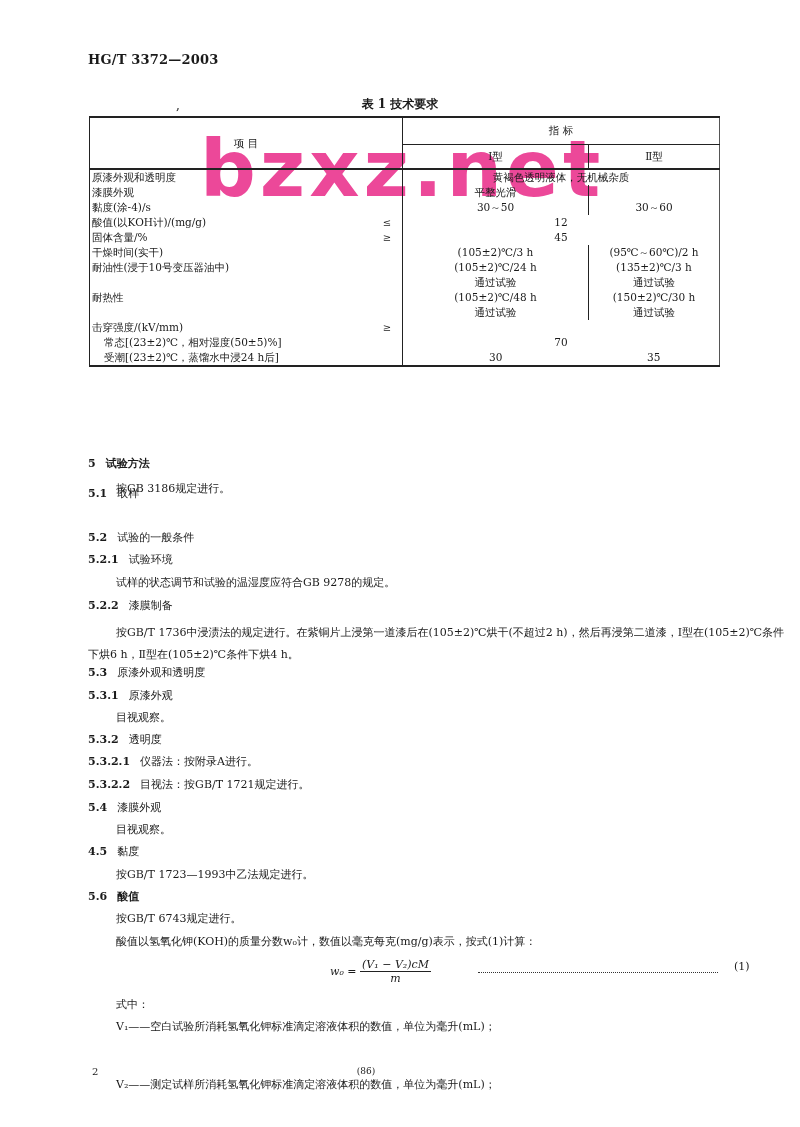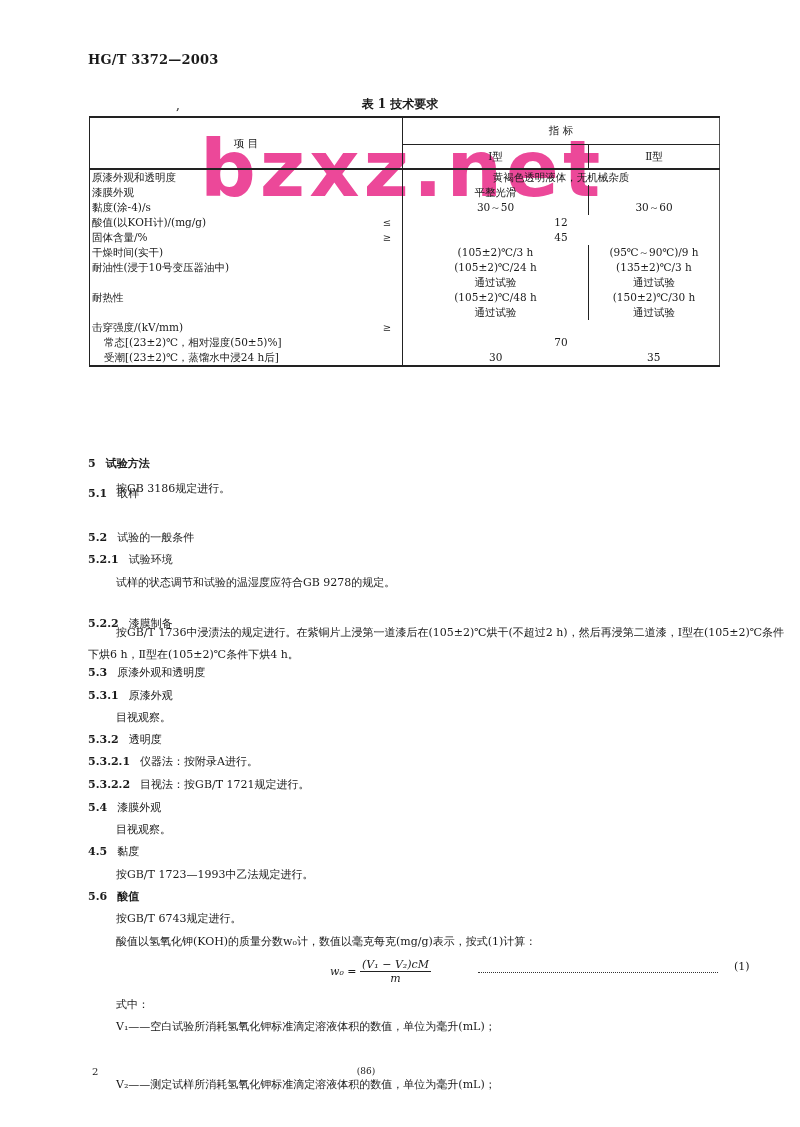--- a/index.html
+++ b/index.html
@@ -94,21 +94,21 @@
   </tr>
   <tr>
     <td class="c-item">固体含量/%</td>
     <td class="c-sym">≥</td>
     <td class="c-span" colspan="2">45</td>
   </tr>
   <tr>
     <td class="c-item">干燥时间(实干)</td>
     <td class="c-sym"></td>
     <td class="c-t1">(105±2)℃/3 h</td>
-    <td class="c-t2">(95℃～90℃)/9 h</td>
+    <td class="c-t2">(95℃～60℃)/2 h</td>
   </tr>
   <tr>
     <td class="c-item">耐油性(浸于10号变压器油中)</td>
     <td class="c-sym"></td>
     <td class="c-t1">(105±2)℃/24 h</td>
     <td class="c-t2">(135±2)℃/3 h</td>
   </tr>
   <tr>
     <td class="c-item"></td>
     <td class="c-sym"></td>
@@ -154,21 +154,21 @@
   <span class="num">5.1</span><span style="font-weight:normal">取样</span>
 </div>
 <div class="section p" style="top:482px;">按GB 3186规定进行。</div>
 <div class="section h" style="top:531px;">
   <span class="num">5.2</span><span style="font-weight:normal">试验的一般条件</span>
 </div>
 <div class="section h" style="top:553px;">
   <span class="num">5.2.1</span><span style="font-weight:normal">试验环境</span>
 </div>
 <div class="section p" style="top:576px;">试样的状态调节和试验的温湿度应符合GB 9278的规定。</div>
-<div class="section h" style="top:617px;">
+<div class="section h" style="top:599px;">
   <span class="num">5.2.2</span><span style="font-weight:normal">漆膜制备</span>
 </div>
 <div class="section p-wrap" style="top:622px; line-height:22px;">按GB/T 1736中浸渍法的规定进行。在紫铜片上浸第一道漆后在(105±2)℃烘干(不超过2 h)，然后再浸第二道漆，Ⅰ型在(105±2)℃条件下烘6 h，Ⅱ型在(105±2)℃条件下烘4 h。</div>
 <div class="section h" style="top:666px;">
   <span class="num">5.3</span><span style="font-weight:normal">原漆外观和透明度</span>
 </div>
 <div class="section h" style="top:689px;">
   <span class="num">5.3.1</span><span style="font-weight:normal">原漆外观</span>
 </div>
 <div class="section p" style="top:711px;">目视观察。</div>

